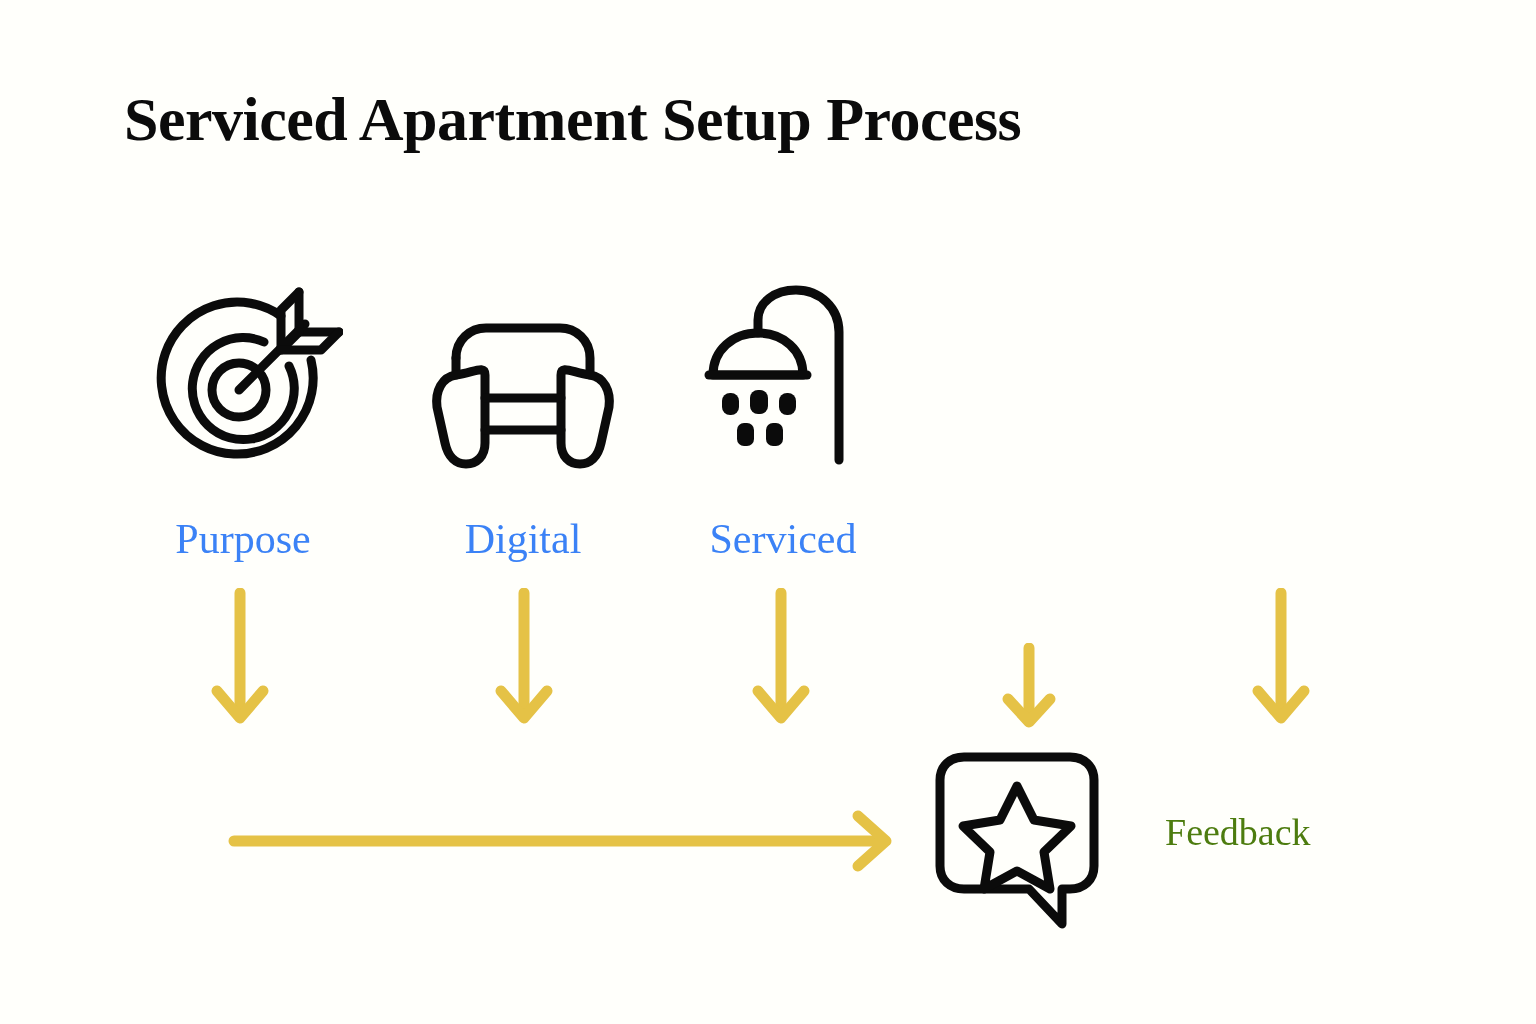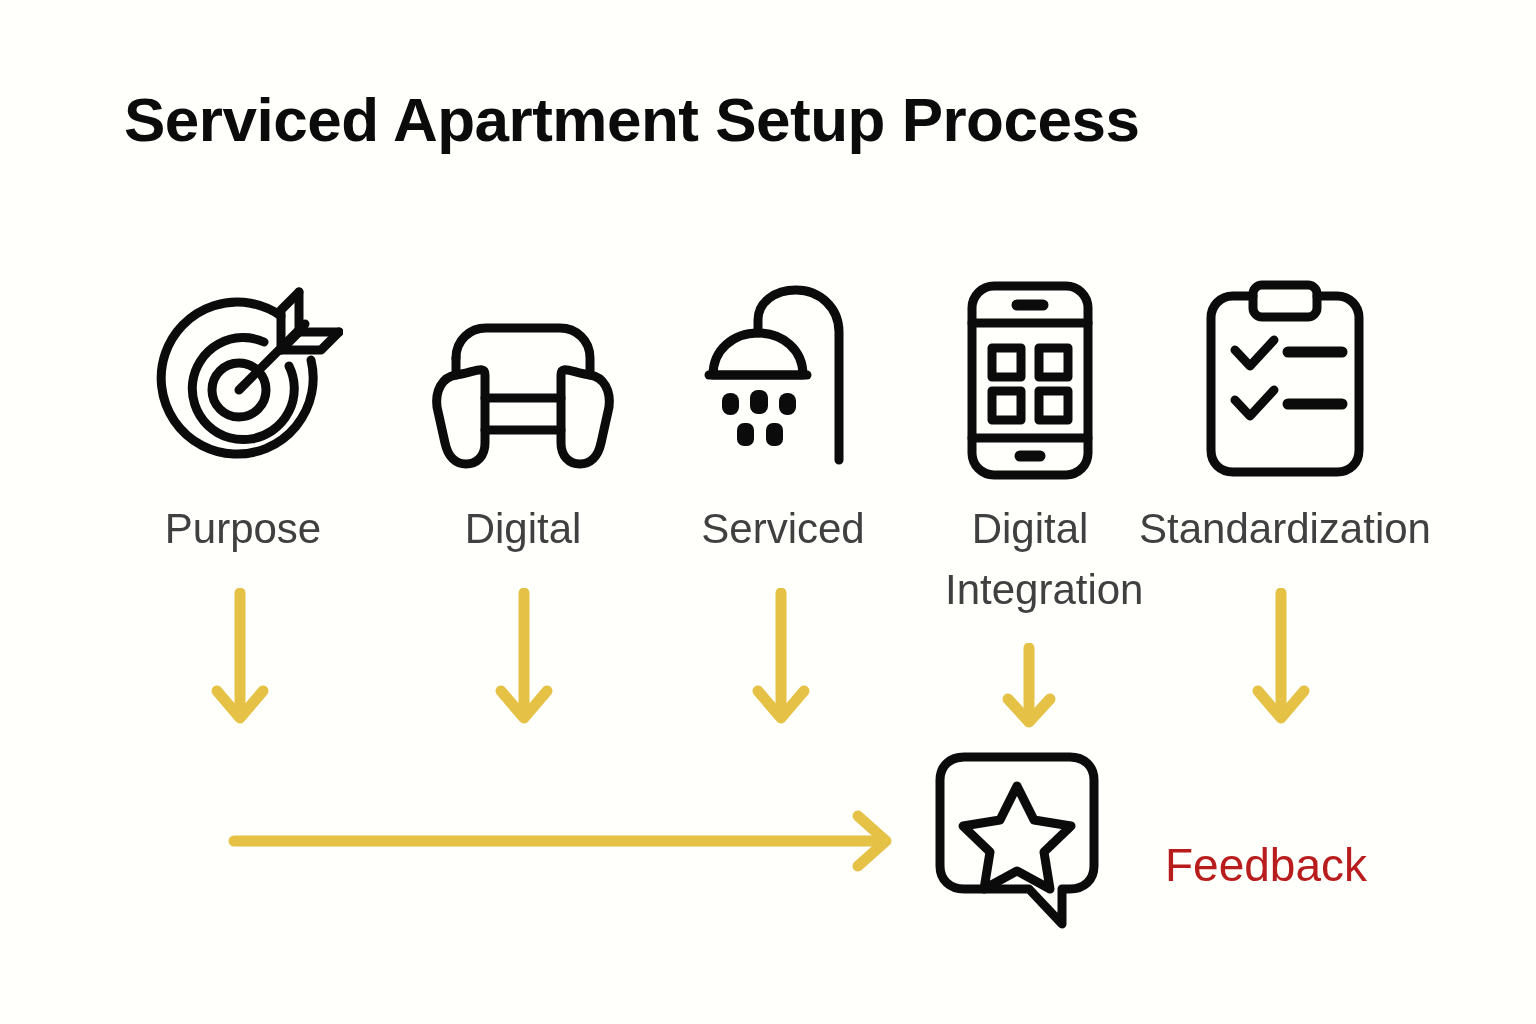--- a/index.html
+++ b/index.html
@@ -13,20 +13,21 @@
     background: #FFFFFB;
     font-family: "Liberation Sans", sans-serif;
     overflow: hidden;
     position: relative;
     -webkit-font-smoothing: antialiased;
   }
   .canvas {
     position: relative;
     width: 1536px;
     height: 1024px;
+    font-family: Liberation Serif, serif;
   }
 
   
   .title {
     position: absolute;
     left: 124px;
     top: 84px;
     width: 1300px;
     font-size: 62px;
     font-weight: bold;
@@ -45,25 +46,25 @@
     flex-direction: column;
     align-items: center;
   }
   .step .icon-wrap {
     height: 210px;
     display: flex;
     align-items: center;
     justify-content: center;
   }
   .step .step-label {
-    margin-top: 14px;
+    margin-top: 24px;
     font-size: 42px;
     font-weight: normal;
-    color: #404040;
-    text-align: center;
+    color: #3b82f6;
+    text-align: left;
     line-height: 1.45;
     white-space: nowrap;
   }
   .step .step-label.wrap {
     white-space: normal;
     width: 170px;
   }
 
   #step-purpose        { left: 133px;  }
   #step-comfort        { left: 413px;  }
@@ -85,23 +86,23 @@
 
   
   #feedback-bubble {
     position: absolute;
     left: 930px;
     top: 748px;
   }
   #feedback-label {
     position: absolute;
     left: 1165px;
-    top: 838px;
-    font-size: 46px;
-    color: #b91c1c;
+    top: 810px;
+    font-size: 38px;
+    color: #4d7c0f;
     white-space: nowrap;
   }
 
   svg { display: block; }
 </style>
 </head>
 <body>
 
 <div class="canvas">
 
@@ -149,51 +150,21 @@
           <rect x="57" y="110" width="18" height="24" rx="8"></rect>
           <rect x="86" y="113" width="17" height="22" rx="8"></rect>
           <rect x="44" y="143" width="17" height="23" rx="7"></rect>
           <rect x="73" y="143" width="17" height="23" rx="7"></rect>
         </g>
       </svg>
     </div>
     <div class="step-label">Serviced</div>
   </div>
 
-  <div class="step" id="step-digital">
-    <div class="icon-wrap">
-      <svg width="160" height="205" viewBox="0 0 160 205" fill="none" stroke="#0B0B0B" stroke-width="9" stroke-linecap="round" stroke-linejoin="round">
-        <rect x="22" y="8" width="116" height="189" rx="22"></rect>
-        <line x1="22" y1="45" x2="138" y2="45"></line>
-        <line x1="22" y1="160" x2="138" y2="160"></line>
-        <line x1="67" y1="27" x2="93" y2="27" stroke-width="11"></line>
-        <line x1="70" y1="178" x2="90" y2="178" stroke-width="11"></line>
-        <rect x="42" y="70" width="29" height="29"></rect>
-        <rect x="89" y="70" width="29" height="29"></rect>
-        <rect x="42" y="113" width="29" height="29"></rect>
-        <rect x="89" y="113" width="29" height="29"></rect>
-      </svg>
-    </div>
-    <div class="step-label wrap">Digital Integration</div>
-  </div>
-
-  <div class="step" id="step-standard">
-    <div class="icon-wrap">
-      <svg width="190" height="205" viewBox="0 0 190 205" fill="none" stroke="#0B0B0B" stroke-width="9" stroke-linecap="round" stroke-linejoin="round">
-        <path d="M63 18 L43 18 C30 18 21 28 21 40 L21 172 C21 185 30 194 43 194
-                 L147 194 C160 194 169 185 169 172 L169 40 C169 28 160 18 147 18 L127 18"></path>
-        <rect x="63" y="7" width="64" height="32" rx="9"></rect>
-        <polyline points="45,72 60,88 84,62"></polyline>
-        <polyline points="45,122 60,138 84,112"></polyline>
-        <line x1="98" y1="74" x2="152" y2="74" stroke-width="11"></line>
-        <line x1="98" y1="126" x2="152" y2="126" stroke-width="11"></line>
-      </svg>
-    </div>
-    <div class="step-label">Standardization</div>
-  </div>
+
 
   <div class="v-arrow" style="left:208px; top:588px;">
     <svg width="64" height="140" viewBox="0 0 64 140" fill="none" stroke="#E5C246" stroke-width="11" stroke-linecap="round" stroke-linejoin="round">
       <line x1="32" y1="5" x2="32" y2="125"></line>
       <polyline points="9,103 32,130 55,103"></polyline>
     </svg>
   </div>
 
   <div class="v-arrow" style="left:492px; top:588px;">
     <svg width="64" height="140" viewBox="0 0 64 140" fill="none" stroke="#E5C246" stroke-width="11" stroke-linecap="round" stroke-linejoin="round">

